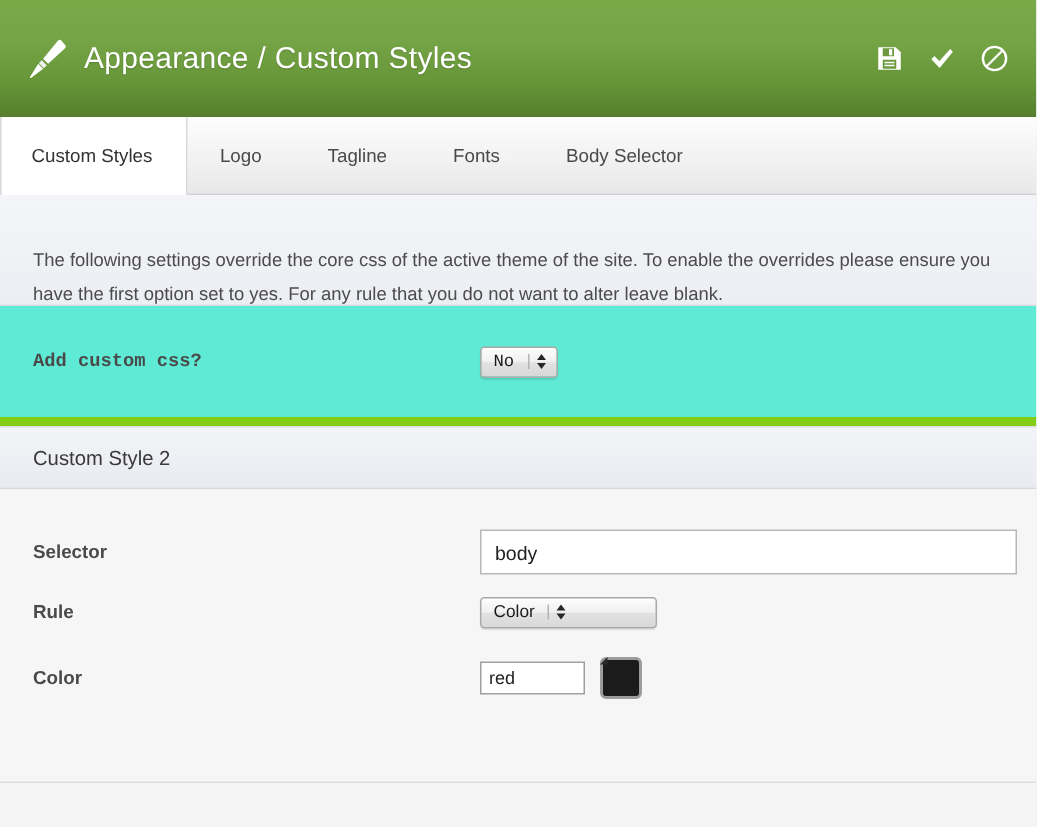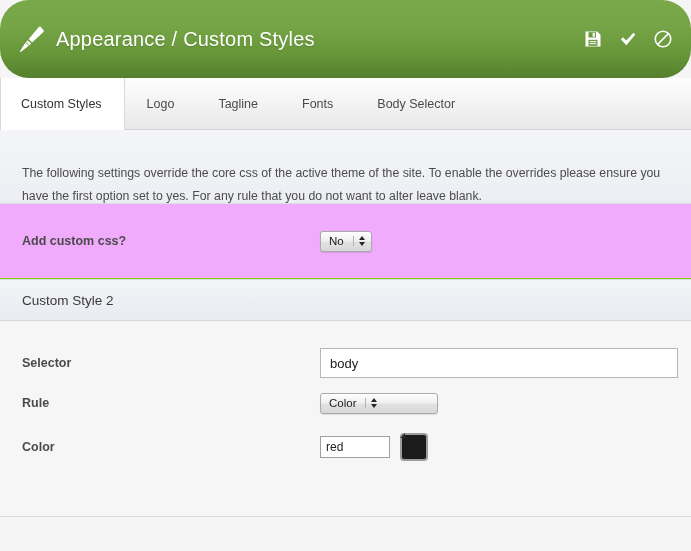--- a/index.html
+++ b/index.html
@@ -20,21 +20,20 @@
   }
 
   
   .header {
     position: relative;
     height: 78px;
     background: linear-gradient(to bottom, #7aa94a 0%, #74a446 35%, #679639 70%, #557f2d 100%);
     display: flex;
     align-items: center;
     padding: 0 18px 0 16px;
-    border-radius: 29px;
   }
   .brush-icon {
     width: 30px; height: 30px;
     flex: 0 0 30px;
     margin-right: 10px;
     display: block;
   }
   .header-title {
     color: #ffffff;
     font-size: 20px;
@@ -98,22 +97,23 @@
   }
   .notice p {
     margin: 0;
     font-size: 12.3px;
     line-height: 1.85;
     color: #4c4c4c;
   }
 
   
   .section {
-    background: #f0abfc;
-    border-bottom: 1px solid #84cc16;
+    background: #5eead4;
+    border-bottom: 6px solid #84cc16;
+    font-family: Liberation Mono, monospace;
   }
 
   .field-row {
     display: flex;
     align-items: center;
     min-height: 56px;
     padding: 0 22px;
   }
   .field-label {
     font-size: 12.5px;

